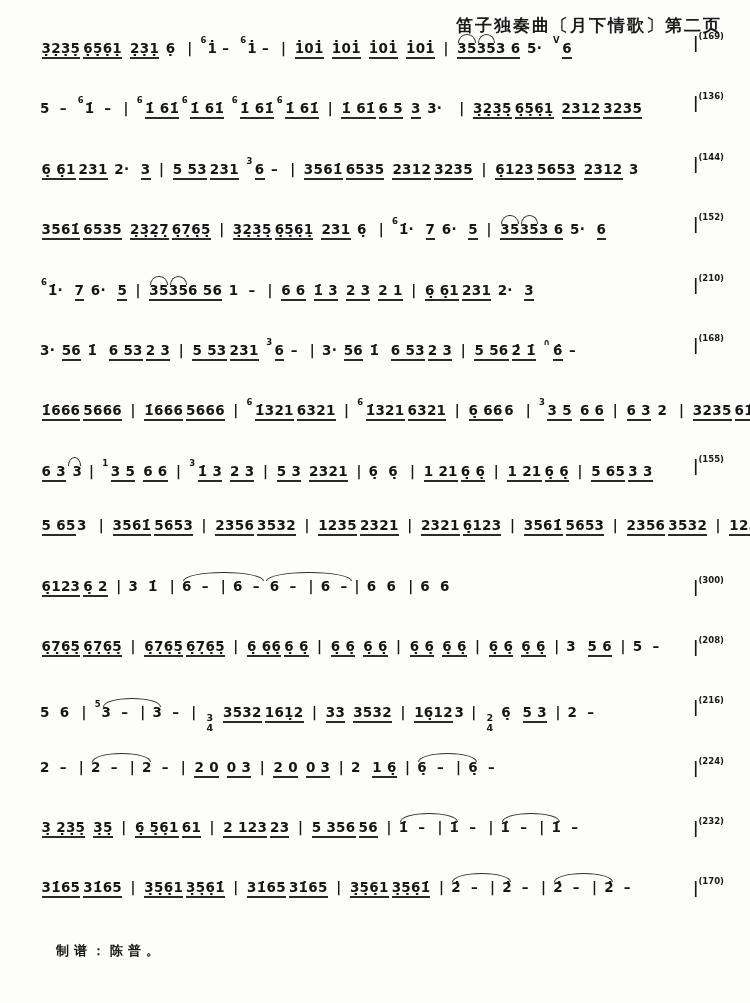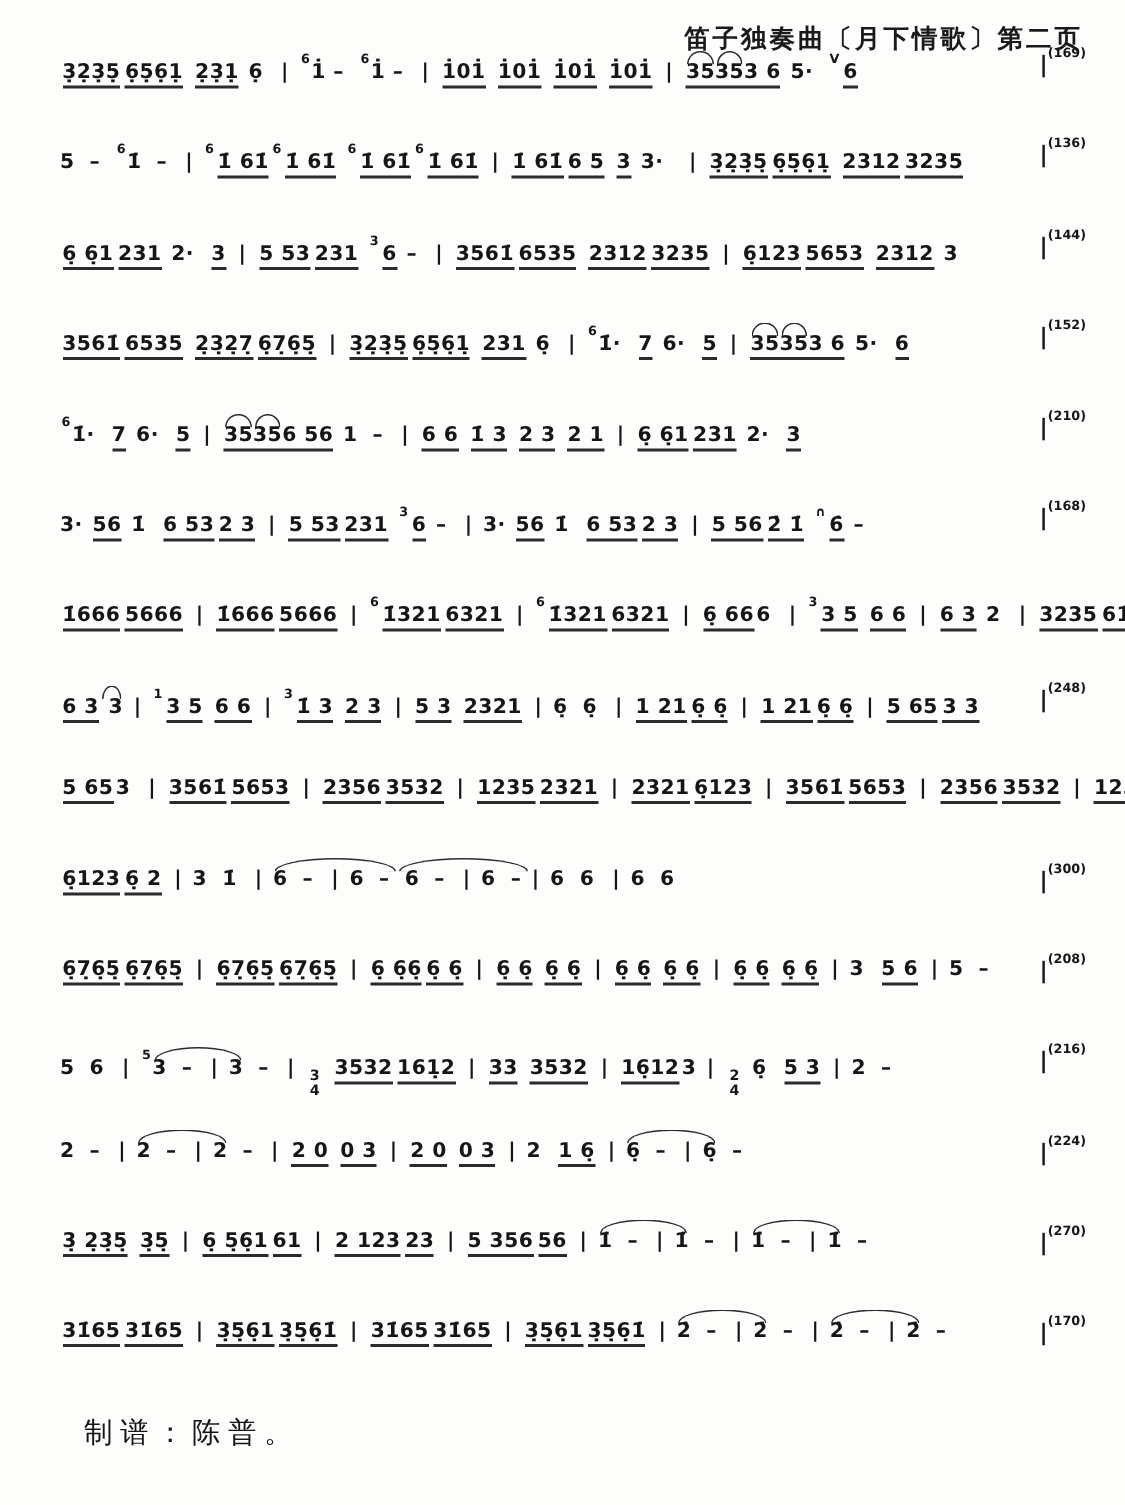--- a/index.html
+++ b/index.html
@@ -43,21 +43,21 @@
       font-size:9.5px;vertical-align:-4px;margin:0 3px;}
   .tsn{display:block;}
   
   .fbar{display:inline-block;width:5px;height:17px;background:#161616;
         vertical-align:-3px;margin-left:5px;}
   
   .endgrp{margin-left:auto;display:inline-flex;align-items:flex-start;padding-left:6px;}
   .endbar{font-size:15px;font-weight:bold;line-height:1;}
   .mnum{font-size:8.5px;font-weight:bold;margin-top:-5px;letter-spacing:0;}
   
-  .credit{font-size:19px;font-weight:normal;margin-left:16px;letter-spacing:5px;white-space:nowrap;}
+  .credit{font-size:13px;font-weight:bold;margin-left:16px;letter-spacing:5px;white-space:nowrap;}
 </style>
 </head>
 <body>
 
 <div class="page">
   <div class="title">笛子独奏曲〔月下情歌〕第二页</div>
   <div class="lines">
       <div class="line">
         <span class="music"><span class="bm">3̣2̣3̣5̣</span><span class="bm">6̣5̣6̣1̣</span> <span class="bm">2̣3̣1̣</span> 6̣  <span class="bar">|</span> <span class="gr">6</span>1̇ –  <span class="gr">6</span>1̇ –  <span class="bar">|</span> <span class="bm">1̇01̇</span> <span class="bm">1̇01̇</span> <span class="bm">1̇01̇</span> <span class="bm">1̇01̇</span> <span class="bar">|</span> <span class="bm"><span class="arc">35</span><span class="arc">35</span>3 6</span> 5·  <span class="gr">V</span><span class="bm">6</span></span>
         <span class="endgrp">
@@ -100,21 +100,21 @@
           <span class="mnum">(168)</span>
         </span>
       </div>
       <div class="line">
         <span class="music"><span class="bm">1̇666</span><span class="bm">5666</span> <span class="bar">|</span> <span class="bm">1̇666</span><span class="bm">5666</span> <span class="bar">|</span> <span class="gr">6</span><span class="bm">1̇321</span><span class="bm">6321</span> <span class="bar">|</span> <span class="gr">6</span><span class="bm">1̇321</span><span class="bm">6321</span> <span class="bar">|</span> <span class="bm">6̣ 66</span>6  <span class="bar">|</span> <span class="gr">3</span><span class="bm">3 5</span> <span class="bm">6 6</span> <span class="bar">|</span> <span class="bm">6 3</span> 2  <span class="bar">|</span> <span class="bm">3235</span><span class="bm">61̇65</span></span>
       </div>
       <div class="line">
         <span class="music"><span class="bm">6 3</span><span class="arc"> 3</span> <span class="bar">|</span> <span class="gr">1</span><span class="bm">3 5</span> <span class="bm">6 6</span> <span class="bar">|</span> <span class="gr">3</span><span class="bm">1̇ 3</span> <span class="bm">2 3</span> <span class="bar">|</span> <span class="bm">5 3</span> <span class="bm">2321</span> <span class="bar">|</span> 6̣  6̣  <span class="bar">|</span> <span class="bm">1 21</span><span class="bm">6̣ 6̣</span> <span class="bar">|</span> <span class="bm">1 21</span><span class="bm">6̣ 6̣</span> <span class="bar">|</span> <span class="bm">5 65</span><span class="bm">3 3</span></span>
         <span class="endgrp">
           <span class="endbar">|</span>
-          <span class="mnum">(248)</span>
+          <span class="mnum">(155)</span>
         </span>
       </div>
       <div class="line">
         <span class="music"><span class="bm">5 65</span>3  <span class="bar">|</span> <span class="bm">3561̇</span><span class="bm">5653</span> <span class="bar">|</span> <span class="bm">2356</span><span class="bm">3532</span> <span class="bar">|</span> <span class="bm">1235</span><span class="bm">2321</span> <span class="bar">|</span> <span class="bm">2321</span><span class="bm">6̣123</span> <span class="bar">|</span> <span class="bm">3561̇</span><span class="bm">5653</span> <span class="bar">|</span> <span class="bm">2356</span><span class="bm">3532</span> <span class="bar">|</span> <span class="bm">1235</span></span>
       </div>
       <div class="line">
         <span class="music"><span class="bm">6̣123</span><span class="bm">6̣ 2</span> <span class="bar">|</span> 3  1̇  <span class="bar">|</span> <span class="arc">6  –  <span class="bar">|</span> 6  – </span><span class="arc"> 6  –  <span class="bar">|</span> 6  – </span><span class="bar">|</span> 6  6  <span class="bar">|</span> 6  6</span>
         <span class="endgrp">
           <span class="endbar">|</span>
           <span class="mnum">(300)</span>
@@ -138,21 +138,21 @@
         <span class="music">2  –  <span class="bar">|</span> <span class="arc">2  –  <span class="bar">|</span> 2</span>  –  <span class="bar">|</span> <span class="bm">2 0</span> <span class="bm">0 3</span> <span class="bar">|</span> <span class="bm">2 0</span> <span class="bm">0 3</span> <span class="bar">|</span> 2  <span class="bm">1 6̣</span> <span class="bar">|</span> <span class="arc">6̣  –  <span class="bar">|</span> 6̣</span>  –</span>
         <span class="endgrp">
           <span class="endbar">|</span>
           <span class="mnum">(224)</span>
         </span>
       </div>
       <div class="line">
         <span class="music"><span class="bm">3̣ 2̣3̣5̣</span> <span class="bm">3̣5̣</span> <span class="bar">|</span> <span class="bm">6̣ 5̣6̣1</span><span class="bm">61</span> <span class="bar">|</span> <span class="bm">2 123</span><span class="bm">23</span> <span class="bar">|</span> <span class="bm">5 356</span><span class="bm">56</span> <span class="bar">|</span> <span class="arc">1̇  –  <span class="bar">|</span> 1̇</span>  –  <span class="bar">|</span> <span class="arc">1̇  –  <span class="bar">|</span> 1̇</span>  –</span>
         <span class="endgrp">
           <span class="endbar">|</span>
-          <span class="mnum">(270)</span>
+          <span class="mnum">(232)</span>
         </span>
       </div>
       <div class="line">
         <span class="music"><span class="bm">31̇65</span><span class="bm">31̇65</span> <span class="bar">|</span> <span class="bm">3̣5̣6̣1</span><span class="bm">3̣5̣6̣1̇</span> <span class="bar">|</span> <span class="bm">31̇65</span><span class="bm">31̇65</span> <span class="bar">|</span> <span class="bm">3̣5̣6̣1</span><span class="bm">3̣5̣6̣1̇</span> <span class="bar">|</span> <span class="arc">2̇  –  <span class="bar">|</span> 2̇</span>  –  <span class="bar">|</span> <span class="arc">2̇  –  <span class="bar">|</span> 2̇</span>  –</span>
         <span class="endgrp">
           <span class="endbar">|</span>
           <span class="mnum">(170)</span>
         </span>
       </div>
       <div class="line">

